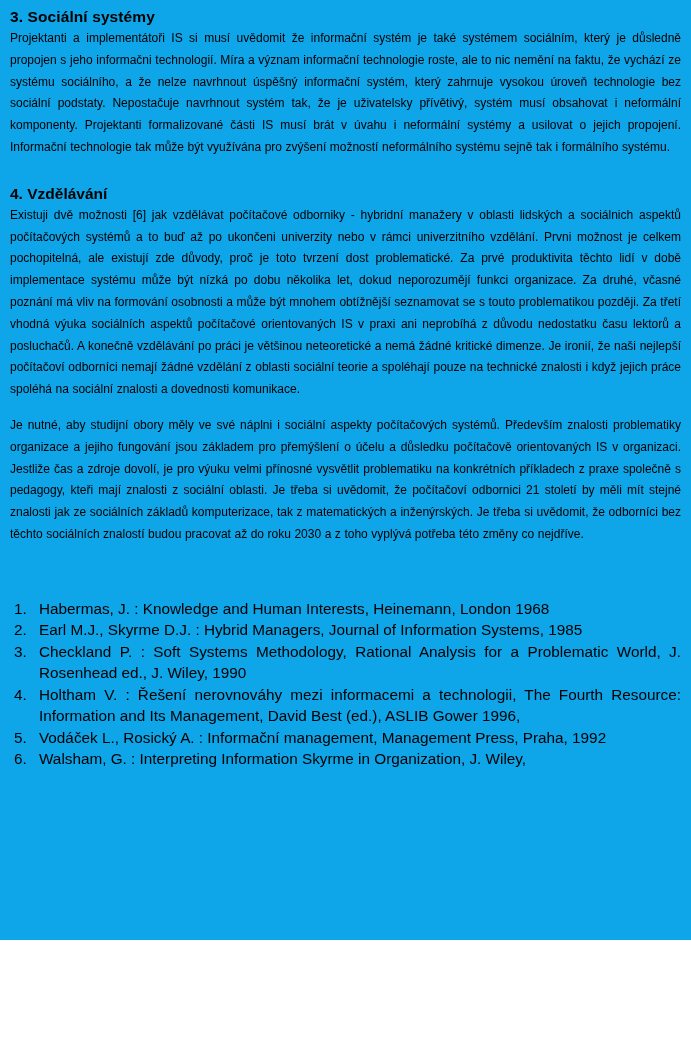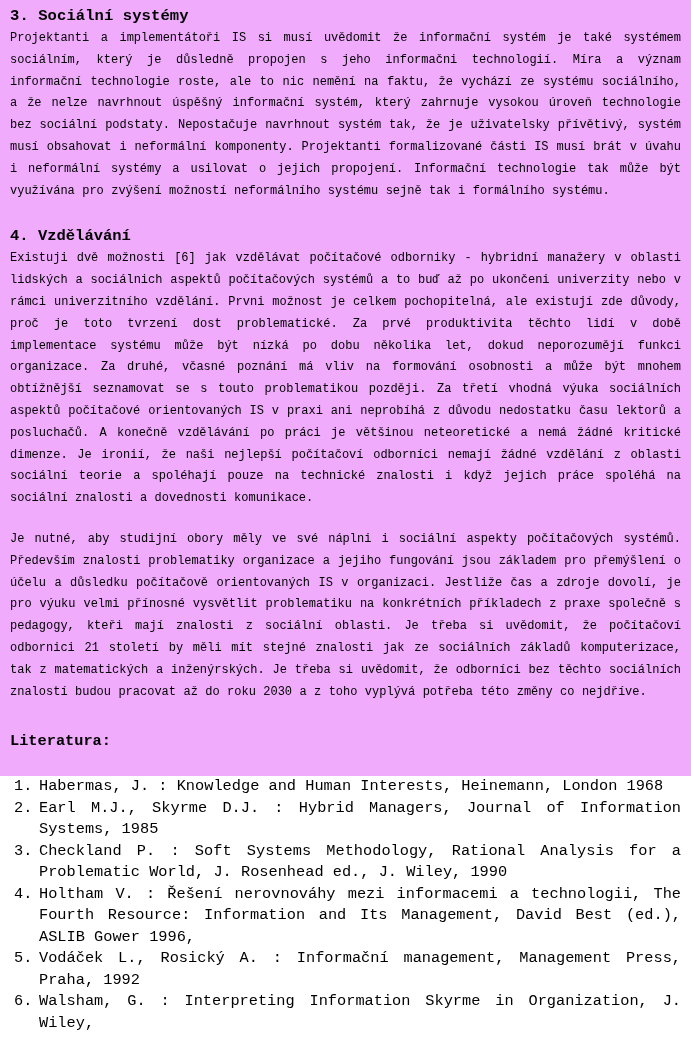--- a/index.html
+++ b/index.html
@@ -11,25 +11,24 @@
     width: 691px;
     height: 1040px;
     overflow: hidden;
     font-family: "Liberation Sans", sans-serif;
     color: #000000;
     -webkit-font-smoothing: none;
   }
   .page {
     position: relative;
     width: 691px;
-    height: 776px;
-    background: #f0abfc;
+    height: 940px;
+    background: #0ea5e9;
     box-sizing: border-box;
     padding: 0;
-    font-family: Liberation Mono, monospace;
   }
   .content {
     position: absolute;
     left: 10px;
     top: 6px;
     width: 671px;
   }
   h2.section-heading {
     font-size: 15.5px;
     font-weight: bold;
@@ -44,21 +43,21 @@
   p.body-par {
     font-size: 12px;
     line-height: 21.8px;
     margin: 0;
     padding: 0;
     text-align: justify;
     text-justify: inter-word;
     word-spacing: 0.2px;
   }
   p.body-par.gap-before {
-    margin-top: 19px;
+    margin-top: 14px;
   }
   .sec-gap {
     height: 24px;
   }
   h3.lit-heading {
     font-size: 15.3px;
     font-weight: bold;
     margin: 0;
     padding: 0;
     line-height: 21px;
@@ -113,21 +112,20 @@
     <div class="sec-gap"></div>
 
     <h2 class="section-heading tight">4. Vzdělávání</h2>
 
     <p class="body-par">Existuji dvě možnosti [6] jak vzdělávat počítačové odborniky -  hybridní manažery  v oblasti lidských a sociálnich aspektů počítačových systémů a to buď až po ukončeni univerzity nebo v rámci univerzitního vzdělání. Prvni možnost je celkem pochopitelná, ale existují zde důvody, proč je toto tvrzení dost problematické. Za prvé produktivita těchto lidí v době implementace systému může být nízká po dobu několika let, dokud neporozumějí funkci organizace. Za druhé, včasné poznání má vliv na formování osobnosti a může být mnohem obtížnější seznamovat se s touto problematikou později. Za třetí vhodná výuka sociálních aspektů počítačové orientovaných IS v praxi ani neprobíhá z důvodu nedostatku času lektorů a posluchačů. A konečně vzdělávání po práci je většinou neteoretické a nemá žádné kritické dimenze. Je ironií, že naši nejlepší počítačoví odborníci nemají žádné vzdělání z oblasti sociální teorie a spoléhají pouze na technické znalosti i když jejich práce spoléhá na sociální znalosti a dovednosti komunikace.</p>
 
     <p class="body-par gap-before">Je nutné, aby studijní obory měly ve své náplni i sociální aspekty počítačových systémů. Především znalosti problematiky organizace   a jejiho fungování jsou základem   pro přemýšlení o účelu a důsledku počítačově orientovaných IS v organizaci. Jestliže čas a zdroje dovolí, je pro výuku velmi přínosné vysvětlit problematiku na konkrétních příkladech z praxe společně s pedagogy, kteři mají znalosti z sociální oblasti. Je třeba si uvědomit, že počítačoví odbornici 21 století by měli mít stejné znalosti jak ze sociálních základů komputerizace, tak z matematických a inženýrských. Je třeba si uvědomit, že odborníci bez těchto sociálních znalostí budou pracovat až do roku 2030 a z toho vyplývá potřeba této změny co nejdříve.</p>
 
     <div class="lit-gap-before"></div>
 
-    <h3 class="lit-heading">Literatura:</h3>
 
     <div class="lit-gap-after"></div>
 
     <ol class="ref-list">
       <li>
         <span class="ref-num">1.</span>
         <span class="ref-text">Habermas, J. : Knowledge and Human Interests, Heinemann, London 1968</span>
       </li>
       <li>
         <span class="ref-num">2.</span>

